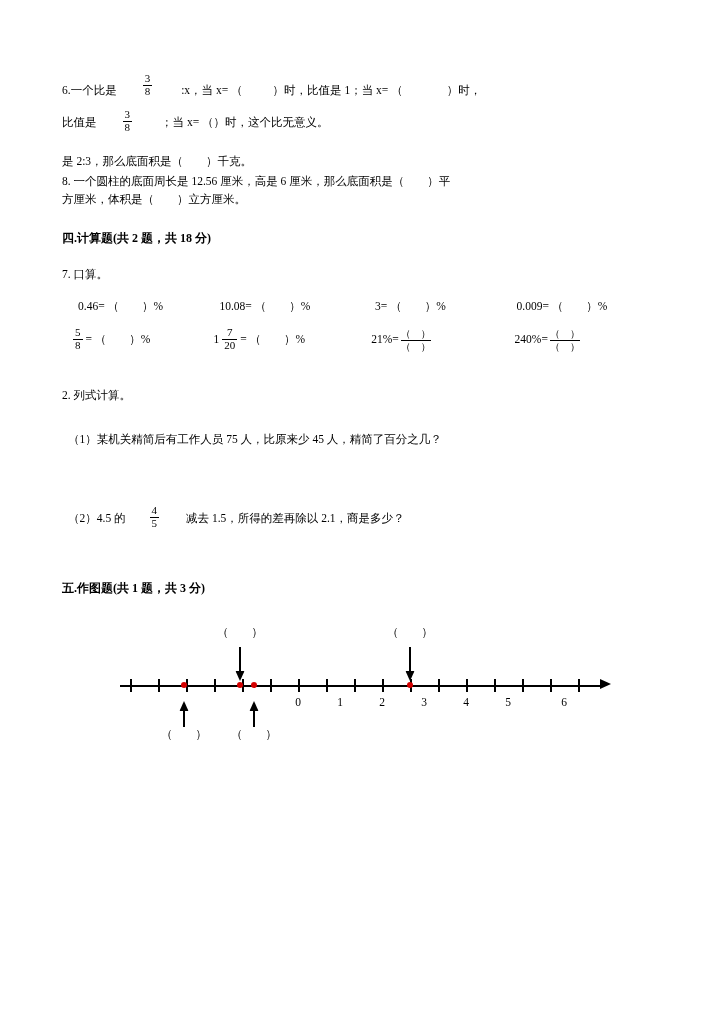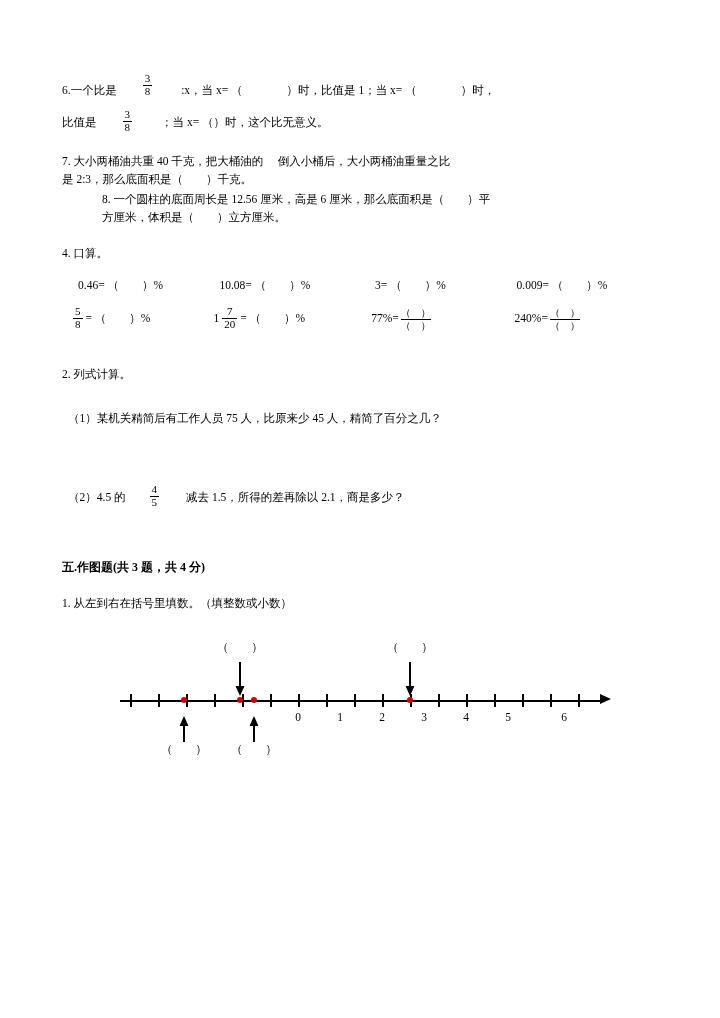--- a/index.html
+++ b/index.html
@@ -177,88 +177,87 @@
 <div class="page">
 
   <div style="margin-top:74px;">
     <div class="q6-row">
       <span>6.一个比是</span>
       <span class="frac gap-l">
         <span class="num">3</span>
         <span class="den">8</span>
       </span>
       <span class="gap-l">:x，当 x= （</span>
-      <span style="margin-left:44px;">）时，比值是 1；当 x= （</span>
+      <span style="margin-left:30px;">）时，比值是 1；当 x= （</span>
       <span style="margin-left:44px;">）时，</span>
     </div>
     <div class="q6-row2">
       <span>比值是</span>
       <span class="frac" style="margin-left:26px;">
         <span class="num">3</span>
         <span class="den">8</span>
       </span>
       <span style="margin-left:26px;">；当 x= （</span>
       <span style="">）时，这个比无意义。</span>
     </div>
   </div>
 
   <div style="margin-top:18px;">
-    <div class="para">7. 大小两桶油共重 40 千克，把大桶油的　 倒入小桶后，大小两桶油重量之比</div>
     <div class="para">是 2:3，那么底面积是（　　）千克。</div>
   </div>
 
-  <div style="margin-top:2px;margin-left:40px;">
+  <div style="margin-top:2px;">
     <div class="para">8. 一个圆柱的底面周长是 12.56 厘米，高是 6 厘米，那么底面积是（　　）平</div>
     <div class="para">方厘米，体积是（　　）立方厘米。</div>
   </div>
 
-
-  <div class="para" style="margin-top:18px;">4. 口算。</div>
+  <div class="section-head">四.计算题(共 2 题，共 18 分)</div>
+
+  <div class="para" style="margin-top:18px;">7. 口算。</div>
 
   <div class="calc-row" style="margin-left:16px;">
     <span class="calc-cell">0.46= （　　）%</span>
     <span class="calc-cell w160">10.08= （　　）%</span>
     <span class="calc-cell">3= （　　）%</span>
     <span class="calc-cell">0.009= （　　）%</span>
   </div>
 
   <div class="calc-row2" style="margin-left:8px;">
     <span class="calc-cell">
       <span class="frac">
         <span class="num">5</span>
         <span class="den">8</span>
       </span><span>= （　　）%</span>
     </span>
     <span class="calc-cell w160">
       <span class="mixed"><span>1</span><span class="frac"><span class="num">7</span><span class="den">20</span></span></span><span>= （　　）%</span>
     </span>
     <span class="calc-cell">
-      <span>77%</span><span>=</span><span class="blankfrac"><span class="num">（　）</span><span class="den">（　）</span></span>
+      <span>21%</span><span>=</span><span class="blankfrac"><span class="num">（　）</span><span class="den">（　）</span></span>
     </span>
     <span class="calc-cell">
       <span>240%</span><span>=</span><span class="blankfrac"><span class="num">（　）</span><span class="den">（　）</span></span>
     </span>
   </div>
 
   <div class="para" style="margin-top:34px;">2. 列式计算。</div>
 
   <div class="para" style="margin-top:26px; margin-left:6px;">（1）某机关精简后有工作人员 75 人，比原来少 45 人，精简了百分之几？</div>
 
   <div class="para" style="margin-top:58px; margin-left:6px; display:flex; align-items:center;">
     <span>（2）4.5 的</span>
     <span class="frac" style="margin-left:24px;">
       <span class="num">4</span>
       <span class="den">5</span>
     </span>
     <span style="margin-left:24px;">减去 1.5，所得的差再除以 2.1，商是多少？</span>
   </div>
 
-  <div class="section-head" style="margin-top:50px;">五.作图题(共 3 题，共 4 分)</div>
-
-  <div class="para" style="margin-top:18px;">1. 从左到右在括号里填数。（填整数或小数）</div>
+  <div class="section-head" style="margin-top:50px;">五.作图题(共 1 题，共 3 分)</div>
+
 
   <div class="numline-wrap">
     <div class="nl-axis"></div>
     <div class="nl-arrow"></div>
 
     <div class="nl-tick" style="left:68px;"></div>
     <div class="nl-tick" style="left:96px;"></div>
     <div class="nl-tick" style="left:124px;"></div>
     <div class="nl-tick" style="left:152px;"></div>
     <div class="nl-tick" style="left:180px;"></div>

